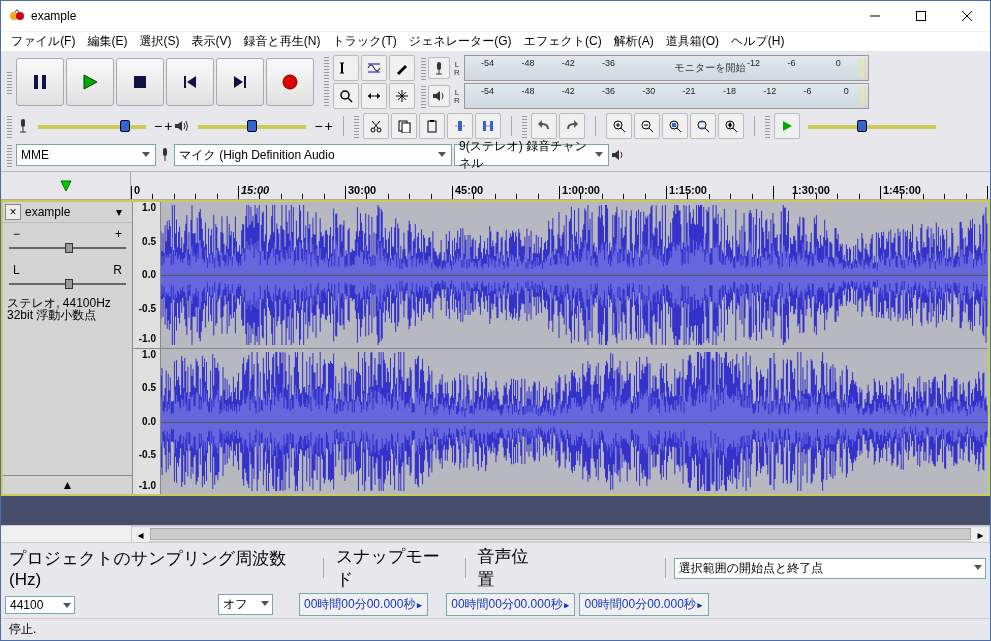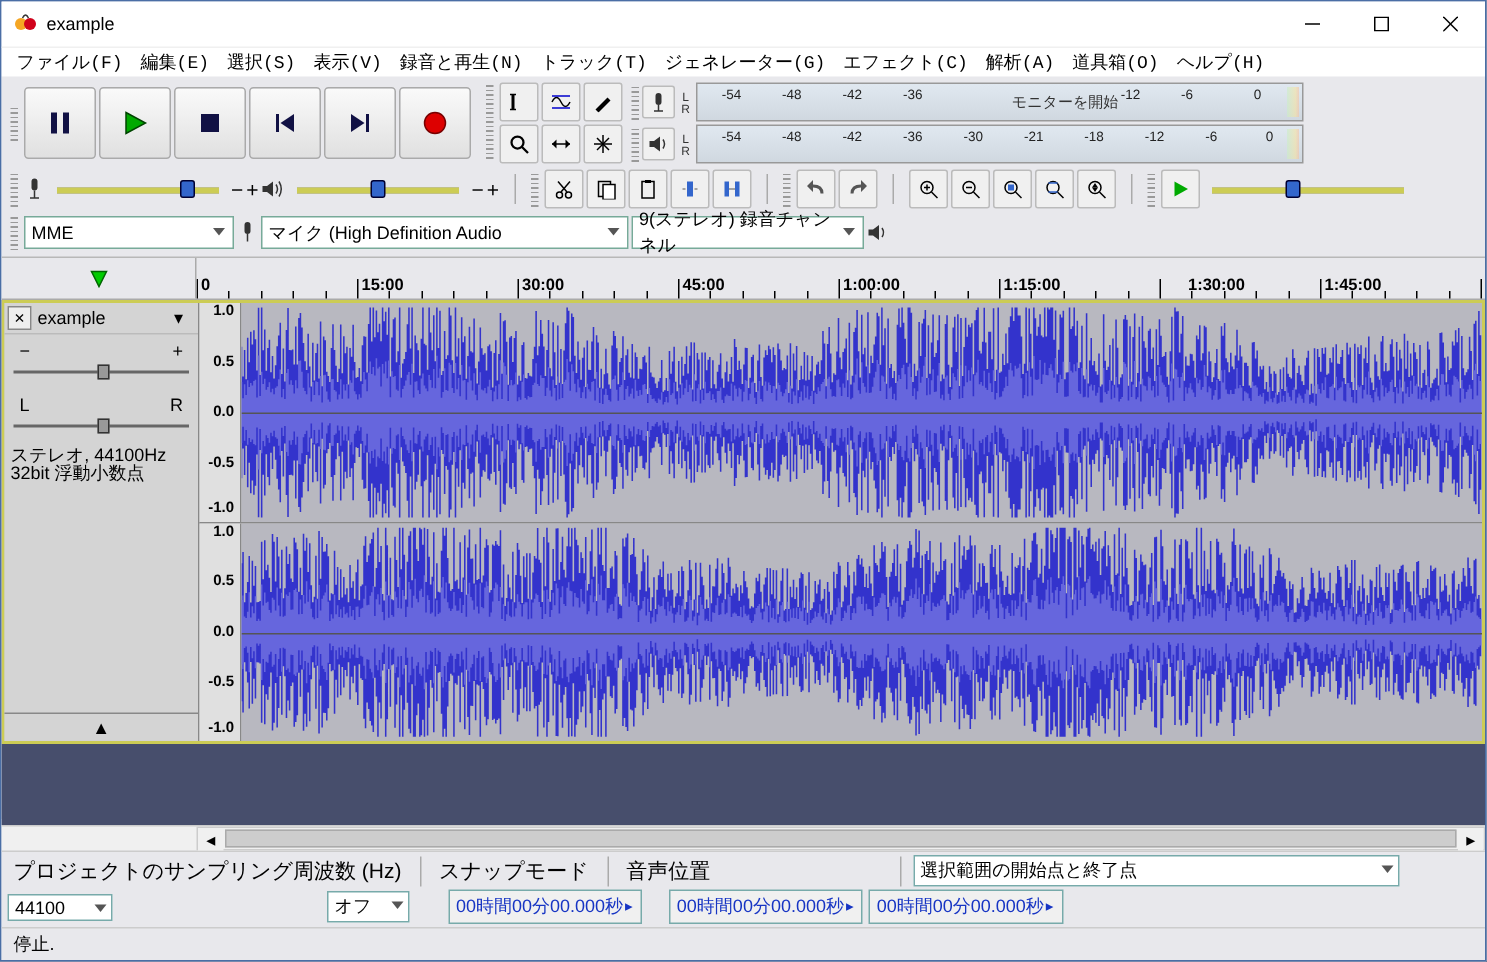--- a/index.html
+++ b/index.html
@@ -3,21 +3,21 @@
 <meta charset="utf-8">
 <style>
 * { margin:0; padding:0; box-sizing:border-box; font-family:"Segoe UI","Yu Gothic UI",Meiryo,sans-serif; font-size:12px; }
 body { background:#fff; width:991px; height:641px; overflow:hidden; border:1px solid #4a6ea5; display:flex; flex-direction:column; }
 .titlebar { height:30px; display:flex; align-items:center; padding:0 0 0 8px; background:#fff; }
 .titlebar .ico { width:16px; height:16px; margin-right:6px; }
 .titlebar .ttl { flex:1; font-size:12px; }
 .winbtns { display:flex; }
 .winbtn { width:46px; height:30px; display:flex; align-items:center; justify-content:center; }
 .menubar { height:20px; display:flex; align-items:center; padding:0 4px; background:#fff; border-top:1px solid #f0f0f0; }
-.menubar span { padding:2px 6px; cursor:default;font-family:Liberation Mono, monospace; }
+.menubar span { padding:2px 6px; cursor:default; }
 .toolbars { background:#e8e8ec; border-bottom:1px solid #b8b8b8; padding:2px; }
 .tb-row { display:flex; align-items:center; gap:2px; }
 .tb-group { display:flex; align-items:center; gap:2px; padding:2px 4px; }
 .grip { width:5px; height:24px; background:repeating-linear-gradient(transparent 0 2px,#999 2px 3px); margin-right:2px; cursor:move; }
 .bigbtn { width:48px; height:48px; background:linear-gradient(#fafafa,#e0e0e0); border:1px solid #aaa; border-radius:3px; display:flex; align-items:center; justify-content:center; cursor:pointer; }
 .smbtn { width:26px; height:26px; background:#f0f0f0; border:1px solid #bbb; border-radius:2px; display:flex; align-items:center; justify-content:center; cursor:pointer; }
 .meter-box { width:405px; height:26px; background:linear-gradient(#e0e8f0,#d0d8e0); border:1px solid #999; margin-left:2px; position:relative; display:flex; align-items:center; font-size:10px; color:#333; }
 .meter-bar { flex:1; position:relative; height:100%; }
 .meter-tick { position:absolute; top:2px; font-size:9px; color:#222; }
 .lr-lbl { width:12px; font-size:8px; color:#333; text-align:center; line-height:8px; padding:2px 0 0 2px; }
@@ -57,21 +57,21 @@
 .wave-mid { position:absolute; top:50%; left:0; right:0; height:1px; background:#555; }
 .waveform { position:absolute; top:0; left:0; width:100%; height:100%; }
 .blankstrip { height:50px; background:#474e6c; }
 .hscroll { height:17px; background:#f0f0f0; border-top:1px solid #ccc; display:flex; }
 .hscroll .spc { width:130px; }
 .hscroll .sb { flex:1; border:1px solid #ccc; background:#f0f0f0; position:relative; }
 .hscroll .sthumb { position:absolute; top:1px; bottom:1px; left:18px; right:18px; background:#cdcdcd; border:1px solid #aaa; }
 .hscroll .sbtn { width:17px; height:15px; background:#f0f0f0; display:inline-flex; align-items:center; justify-content:center; }
 .bottom { background:#e8e8ec; border-top:1px solid #ccc; padding:2px 4px; }
 .bottom-row { display:flex; align-items:center; gap:4px; }
-.bottom .lbl { font-size:14px; padding:0 4px; }
+.bottom .lbl { font-size:17px; padding:0 4px; }
 .bottom .fld { border:1px solid #7aa; background:#f0f0f0; padding:2px 4px; font-family:monospace; font-size:13px; color:#1735c4; display:flex; align-items:center; }
 .combo2 { border:1px solid #7aa; background:#fff; padding:1px 16px 1px 4px; position:relative; font-size:12px; }
 .combo2 .chev { position:absolute; right:2px; top:3px; }
 .status { height:22px; background:#e8e8ec; border-top:1px solid #ccc; padding:2px 8px; font-size:11px; display:flex; align-items:center; }
 .sep { width:1px; height:20px; background:#aaa; margin:0 4px; }
 svg { display:block; }
 </style>
 </head>
 <body>
 
@@ -406,21 +406,21 @@
         <svg class="chev" width="10" height="10">
           <polygon points="1,3 9,3 5,8" fill="#555"></polygon>
         </svg>
       </div>
     <span>
         <svg width="14" height="16">
           <rect x="5" y="1" width="4" height="8" rx="2" fill="#333"></rect>
           <line x1="7" y1="9" x2="7" y2="14" stroke="#333"></line>
         </svg>
       </span>
-    <div class="combo" style="width:245px;">
+    <div class="combo" style="width:278px;">
         <span>マイク (High Definition Audio</span>
         <svg class="chev" width="10" height="10">
           <polygon points="1,3 9,3 5,8" fill="#555"></polygon>
         </svg>
       </div>
     <div class="combo" style="width:155px;">
         <span>9(ステレオ) 録音チャンネル</span>
         <svg class="chev" width="10" height="10">
           <polygon points="1,3 9,3 5,8" fill="#555"></polygon>
         </svg>
@@ -441,21 +441,21 @@
       </svg>
   </div>
   <div class="tl-ruler" id="tl-ruler">
       <div class="tl-major" style="left: 0px;"></div>
       <div class="tl-tick" style="left: 3px;">0</div>
       <div class="tl-minor" style="left: 21.4px;"></div>
       <div class="tl-minor" style="left: 42.8px;"></div>
       <div class="tl-minor" style="left: 64.2px;"></div>
       <div class="tl-minor" style="left: 85.6px;"></div>
       <div class="tl-major" style="left: 107px;"></div>
-      <div class="tl-tick" style="left: 110px;">15:00</div>
+      <div class="tl-tick" style="left: 110px; font-style: italic;">15:00</div>
       <div class="tl-minor" style="left: 128.4px;"></div>
       <div class="tl-minor" style="left: 149.8px;"></div>
       <div class="tl-minor" style="left: 171.2px;"></div>
       <div class="tl-minor" style="left: 192.6px;"></div>
       <div class="tl-major" style="left: 214px;"></div>
       <div class="tl-tick" style="left: 217px;">30:00</div>
       <div class="tl-minor" style="left: 235.4px;"></div>
       <div class="tl-minor" style="left: 256.8px;"></div>
       <div class="tl-minor" style="left: 278.2px;"></div>
       <div class="tl-minor" style="left: 299.6px;"></div>

